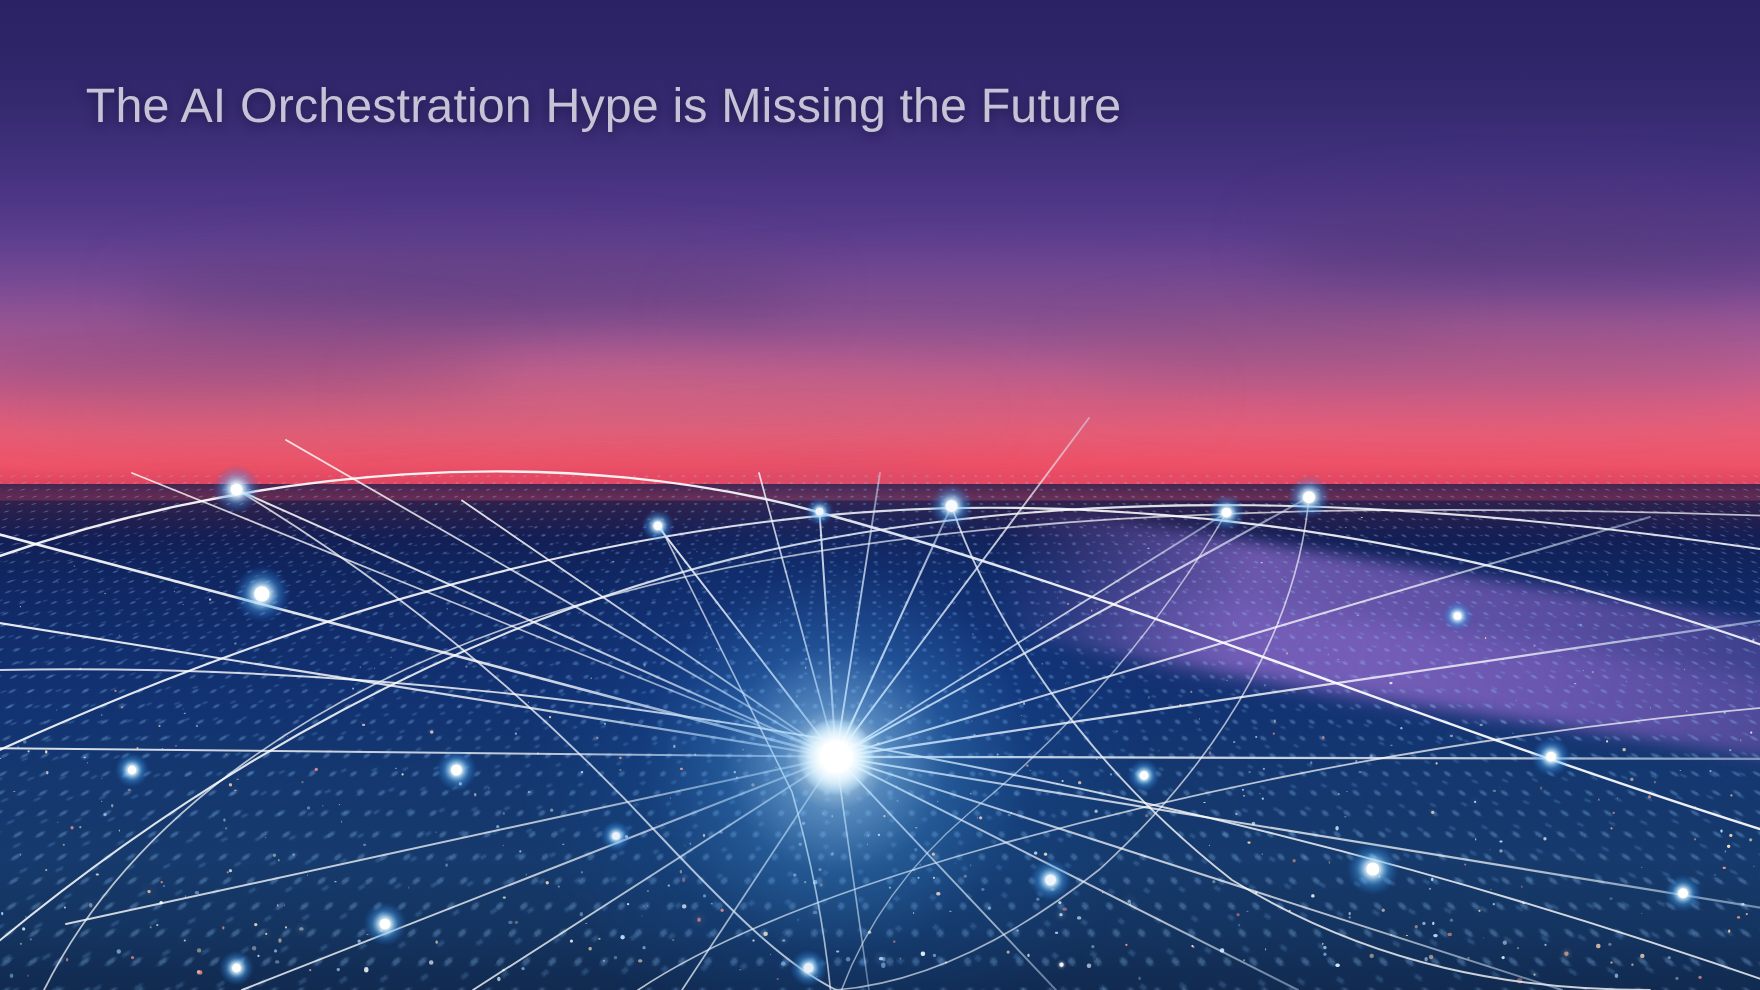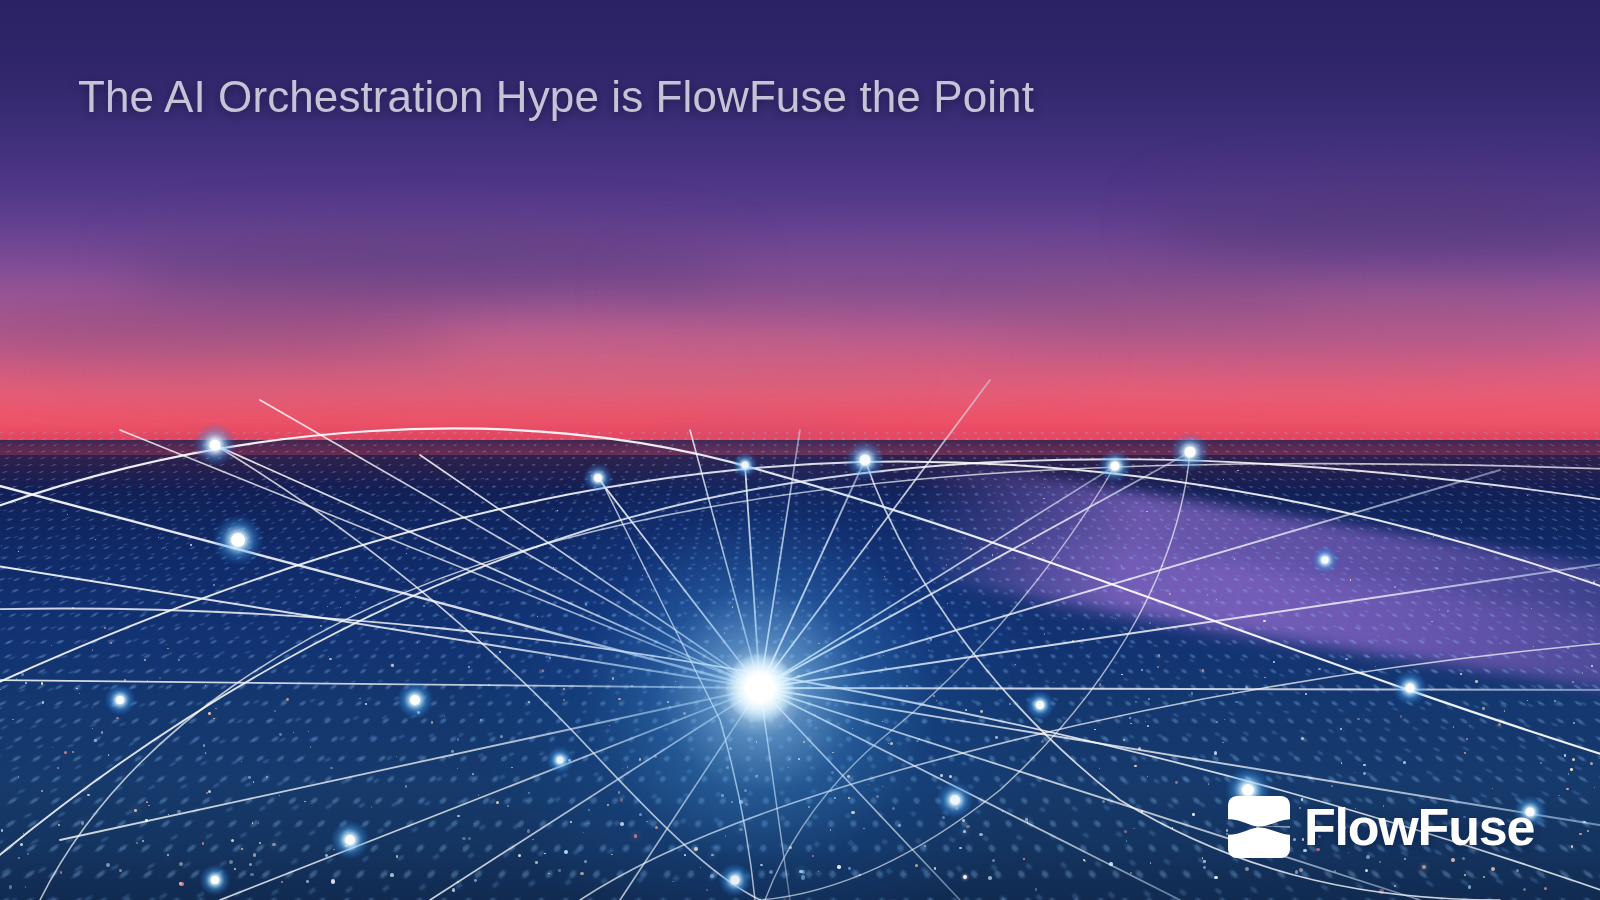--- a/index.html
+++ b/index.html
@@ -800,30 +800,17 @@
       <circle cx="560" cy="760" r="14" fill="url(#nodeGlow)"></circle>
       <circle cx="560" cy="760" r="3.5" fill="#ffffff"></circle>
       <circle cx="1325" cy="560" r="14" fill="url(#nodeGlow)"></circle>
       <circle cx="1325" cy="560" r="3.5" fill="#ffffff"></circle>
     </g>
   </svg>
 
   <div class="burst-glow"></div>
   <div class="burst-core"></div>
 
-  <div class="kicker">The AI Orchestration Hype is FlowFuse the Point</div>
-
-
-  <div class="logo">
-    <svg class="logo-mark" viewBox="0 0 64 64">
-      <defs>
-        <mask id="ffmask">
-          <rect x="0" y="0" width="64" height="64" fill="#fff"></rect>
-
-          <path d="M 0 24 C 14 24 22 31 31.5 31.5 C 42 32 50 25 64 24 L 64 31.5 L 31.5 31.5 L 64 32.5 L 64 40 C 50 39 42 32 31.5 32.5 C 22 33 14 40 0 40 Z" fill="#000"></path>
-        </mask>
-      </defs>
-      <rect x="0" y="0" width="64" height="64" rx="9" ry="9" fill="#ffffff" mask="url(#ffmask)"></rect>
-    </svg>
-    <span class="logo-word">FlowFuse</span>
-  </div>
+  <div class="kicker">The AI Orchestration Hype is Missing the Future</div>
+
+
 
 </div>
 
 </body></html>

